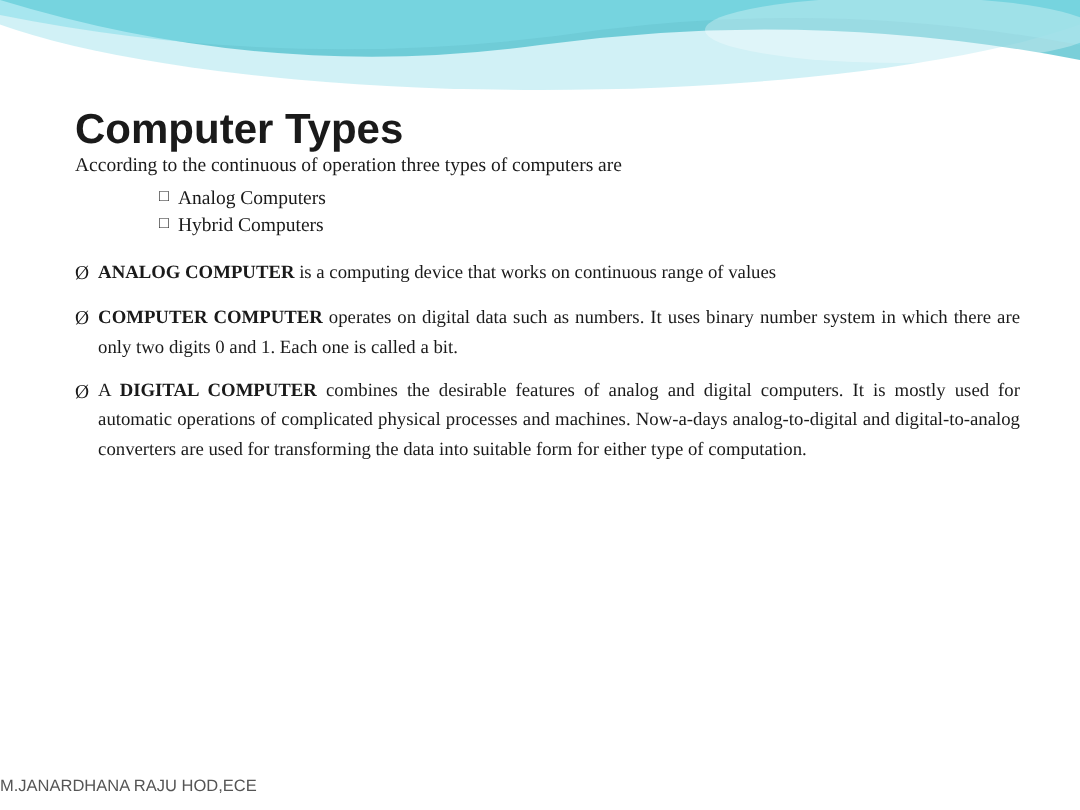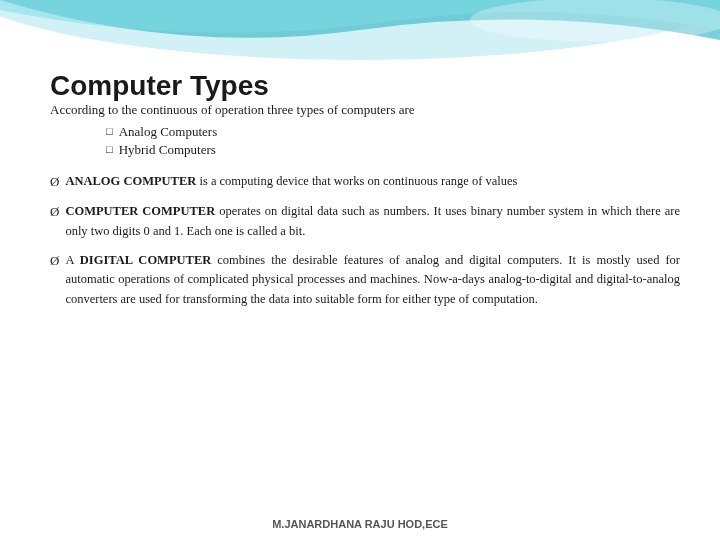--- a/index.html
+++ b/index.html
@@ -93,25 +93,24 @@
 
     .desc-text strong {
       font-weight: bold;
     }
 
     .footer {
       position: absolute;
       bottom: 10px;
       left: 0;
       right: 0;
-      text-align: center;
+      text-align: left;
       font-size: 11px;
       color: #555555;
       font-family: Arial, sans-serif;
-      font-weight: bold;
     }
   </style>
 </head>
 <body>
 
 <div class="top-decoration">
   <svg width="720" height="70" viewBox="0 0 720 70" xmlns="http://www.w3.org/2000/svg">
 
     <ellipse cx="360" cy="-30" rx="420" ry="90" fill="#b2e8f0" opacity="0.6"></ellipse>
 

